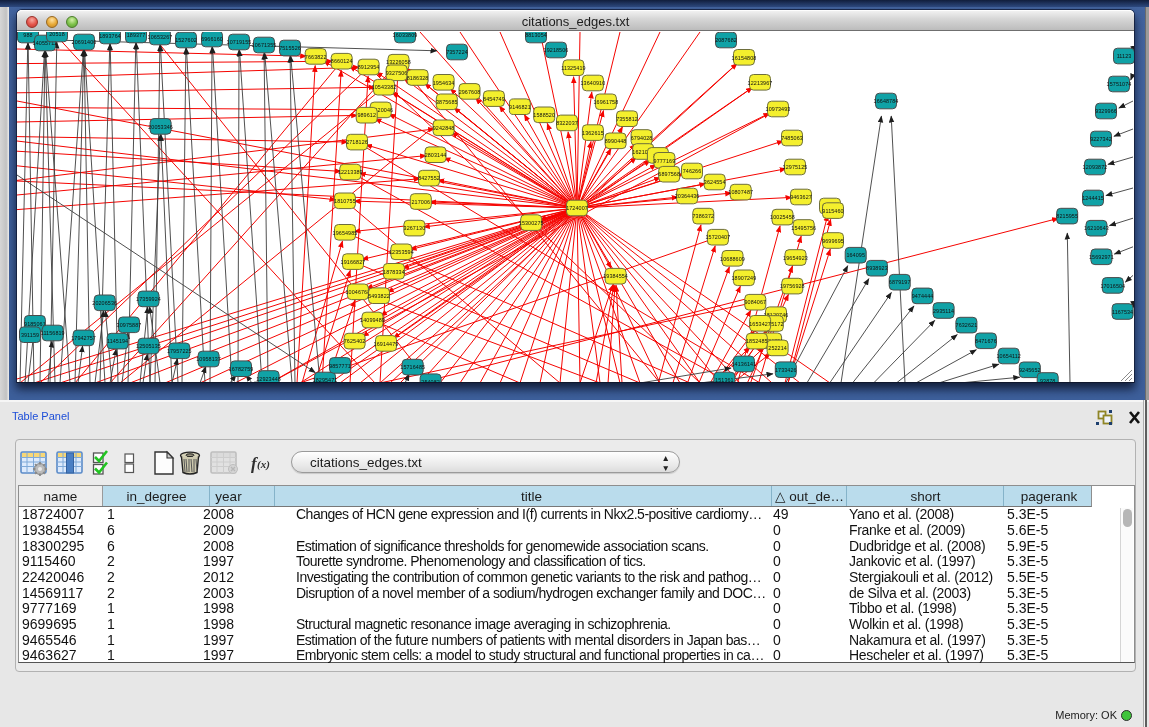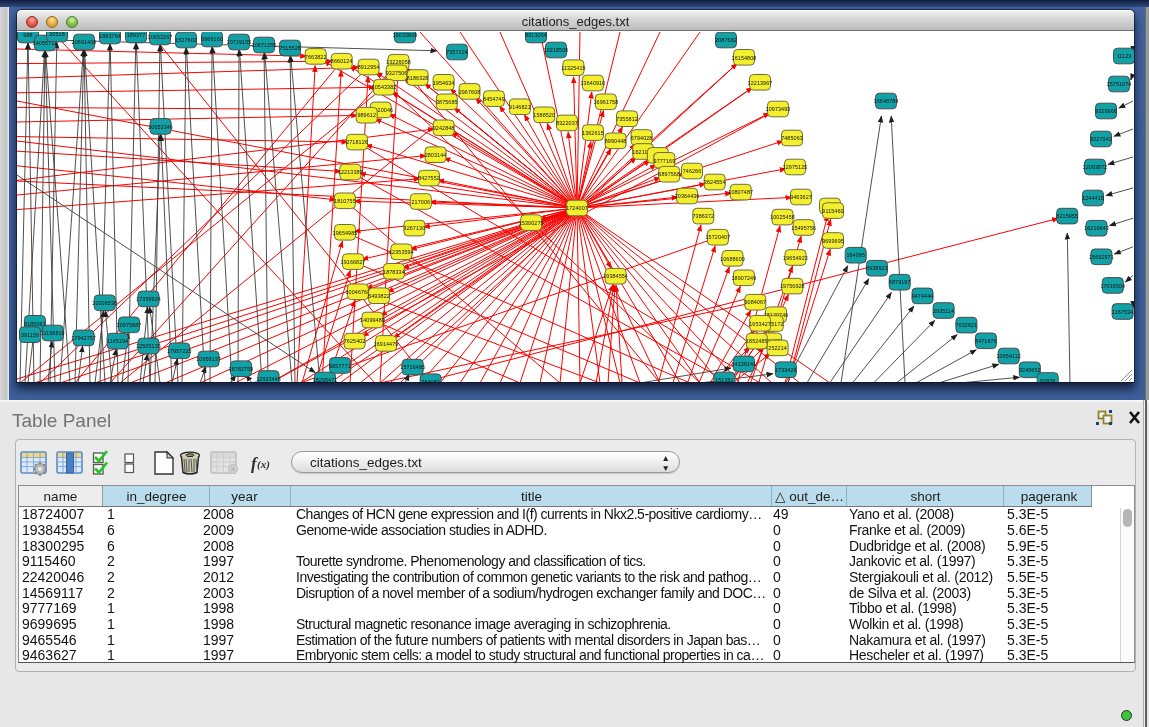--- a/index.html
+++ b/index.html
@@ -18,21 +18,21 @@
 #titlebar .t{position:absolute;left:0;right:0;top:3.5px;text-align:center;font-size:13px;color:#1d1d1d}
 .tl{position:absolute;top:5.5px;width:12px;height:12px;border-radius:50%}
 #tl1{left:9px;background:radial-gradient(circle at 50% 30%,#f8a9a0,#e4544a 55%,#c03c33);border:1px solid #9a2f28}
 #tl2{left:29px;background:radial-gradient(circle at 50% 30%,#ffe1a0,#e7a936 55%,#c4882a);border:1px solid #97671f}
 #tl3{left:49px;background:radial-gradient(circle at 50% 30%,#d3f0a8,#7cc148 55%,#5f9d37);border:1px solid #4a7d29}
 #canvas{position:absolute;left:0;top:22px;width:1117px;height:351px;background:#fff;overflow:hidden;
  border-bottom:1px solid #10182e}
 
 #panel{position:absolute;left:0;top:400px;width:1149px;height:327px;background:#e7e7e7}
 #panel #ptop{position:absolute;left:0;top:0;width:100%;height:2px;background:#f6f6f6}
-#ptitle{position:absolute;left:12px;top:10px;font-size:19px;color:#737373}
+#ptitle{position:absolute;left:12px;top:10px;font-size:11px;color:#1d4ed8}
 #tpicons{position:absolute;left:1095px;top:9px}
 #inner{position:absolute;left:15px;top:39px;width:1121px;height:233px;background:#ebebeb;
  border:1px solid #b2b2b2;border-radius:4px}
 #toolbar{position:absolute;left:-1px;top:8px}
 #combo{position:absolute;left:275px;top:11px;width:389px;height:22px;border:1px solid #9a9a9a;border-radius:11px;
  background:linear-gradient(#fff,#e8e8e8 70%,#dcdcdc);box-shadow:0 1px 1px rgba(0,0,0,.15)}
 #combo .ct{position:absolute;left:18px;top:3px;font-size:13.5px;color:#1a1a1a}
 #combo .ar{position:absolute;right:9px;top:1px;font-size:8.5px;color:#222;line-height:10px;text-align:center}
 
 #thead{position:absolute;left:18px;top:85px;width:1074px;height:22px;background:#badcec;border:1px solid #8e8e8e;border-bottom:1px solid #777}
@@ -698,50 +698,50 @@
 </svg>
         </div>
    <div id="combo">
           <span class="ct">citations_edges.txt</span>
           <span class="ar">▲<br>▼</span>
         </div>
   </div>
   <div id="thead">
    <div class="hc" style="left:0;width:84px;background:#ededed;border-right:1px solid #9a9a9a">name</div>
    <div class="hc" style="left:85px;width:106px">in_degree</div>
-   <div class="hc" style="left:180px;width:92px">year</div>
+   <div class="hc" style="left:164px;width:92px">year</div>
    <div class="hc" style="left:273px;width:480px">title</div>
    <div class="hc" style="left:754px;width:74px">△ out_de…</div>
    <div class="hc" style="left:829px;width:156px">short</div>
    <div class="hc" style="left:986px;width:88px;border-right:none">pagerank</div>
   </div>
   <div id="tbody"></div>
   <div style="position:absolute;left:1092px;top:85px;width:43px;height:22px;background:#fff;border-top:1px solid #8e8e8e;border-right:1px solid #8e8e8e"></div>
   <div class="row" style="top:107.3px">
 <span style="left:22px">18724007</span>
         <span style="left:107px">1</span>
 <span style="left:203px">2008</span>
         <span style="left:296px;letter-spacing:-0.5px;max-width:472px;overflow:hidden;text-overflow:ellipsis;display:inline-block">Changes of HCN gene expression and I(f) currents in Nkx2.5-positive cardiomyocytes</span>
 <span style="left:773px">49</span>
         <span style="left:849px;letter-spacing:-0.3px">Yano et al. (2008)</span>
 <span style="left:1007px">5.3E-5</span>
       </div>
 <div class="row" style="top:123.0px">
 <span style="left:22px">19384554</span>
         <span style="left:107px">6</span>
 <span style="left:203px">2009</span>
-        <span style="left:296px;letter-spacing:-0.5px;max-width:472px;overflow:hidden;text-overflow:ellipsis;display:inline-block">Genome-wide association studies in ADHD.</span>
 <span style="left:773px">0</span>
         <span style="left:849px;letter-spacing:-0.3px">Franke et al. (2009)</span>
 <span style="left:1007px">5.6E-5</span>
       </div>
 <div class="row" style="top:138.6px">
 <span style="left:22px">18300295</span>
         <span style="left:107px">6</span>
 <span style="left:203px">2008</span>
+        <span style="left:296px;letter-spacing:-0.5px;max-width:472px;overflow:hidden;text-overflow:ellipsis;display:inline-block">Estimation of significance thresholds for genomewide association scans.</span>
 <span style="left:773px">0</span>
         <span style="left:849px;letter-spacing:-0.3px">Dudbridge et al. (2008)</span>
 <span style="left:1007px">5.9E-5</span>
       </div>
 <div class="row" style="top:154.3px">
 <span style="left:22px">9115460</span>
         <span style="left:107px">2</span>
 <span style="left:203px">1997</span>
         <span style="left:296px;letter-spacing:-0.5px;max-width:472px;overflow:hidden;text-overflow:ellipsis;display:inline-block">Tourette syndrome. Phenomenology and classification of tics.</span>
 <span style="left:773px">0</span>
@@ -797,17 +797,18 @@
         <span style="left:107px">1</span>
 <span style="left:203px">1997</span>
         <span style="left:296px;letter-spacing:-0.5px;max-width:472px;overflow:hidden;text-overflow:ellipsis;display:inline-block">Embryonic stem cells: a model to study structural and functional properties in cardiomyocytes</span>
 <span style="left:773px">0</span>
         <span style="left:849px;letter-spacing:-0.3px">Hescheler et al. (1997)</span>
 <span style="left:1007px">5.3E-5</span>
       </div>
   <div id="vsb">
         <div class="th"></div>
       </div>
+  <div id="mem">Memory: OK</div>
   <div id="led"></div>
   <div id="pright0"></div>
       <div id="pright1"></div>
       <div id="pright2"></div>
  </div>
 </div>
 </body></html>

